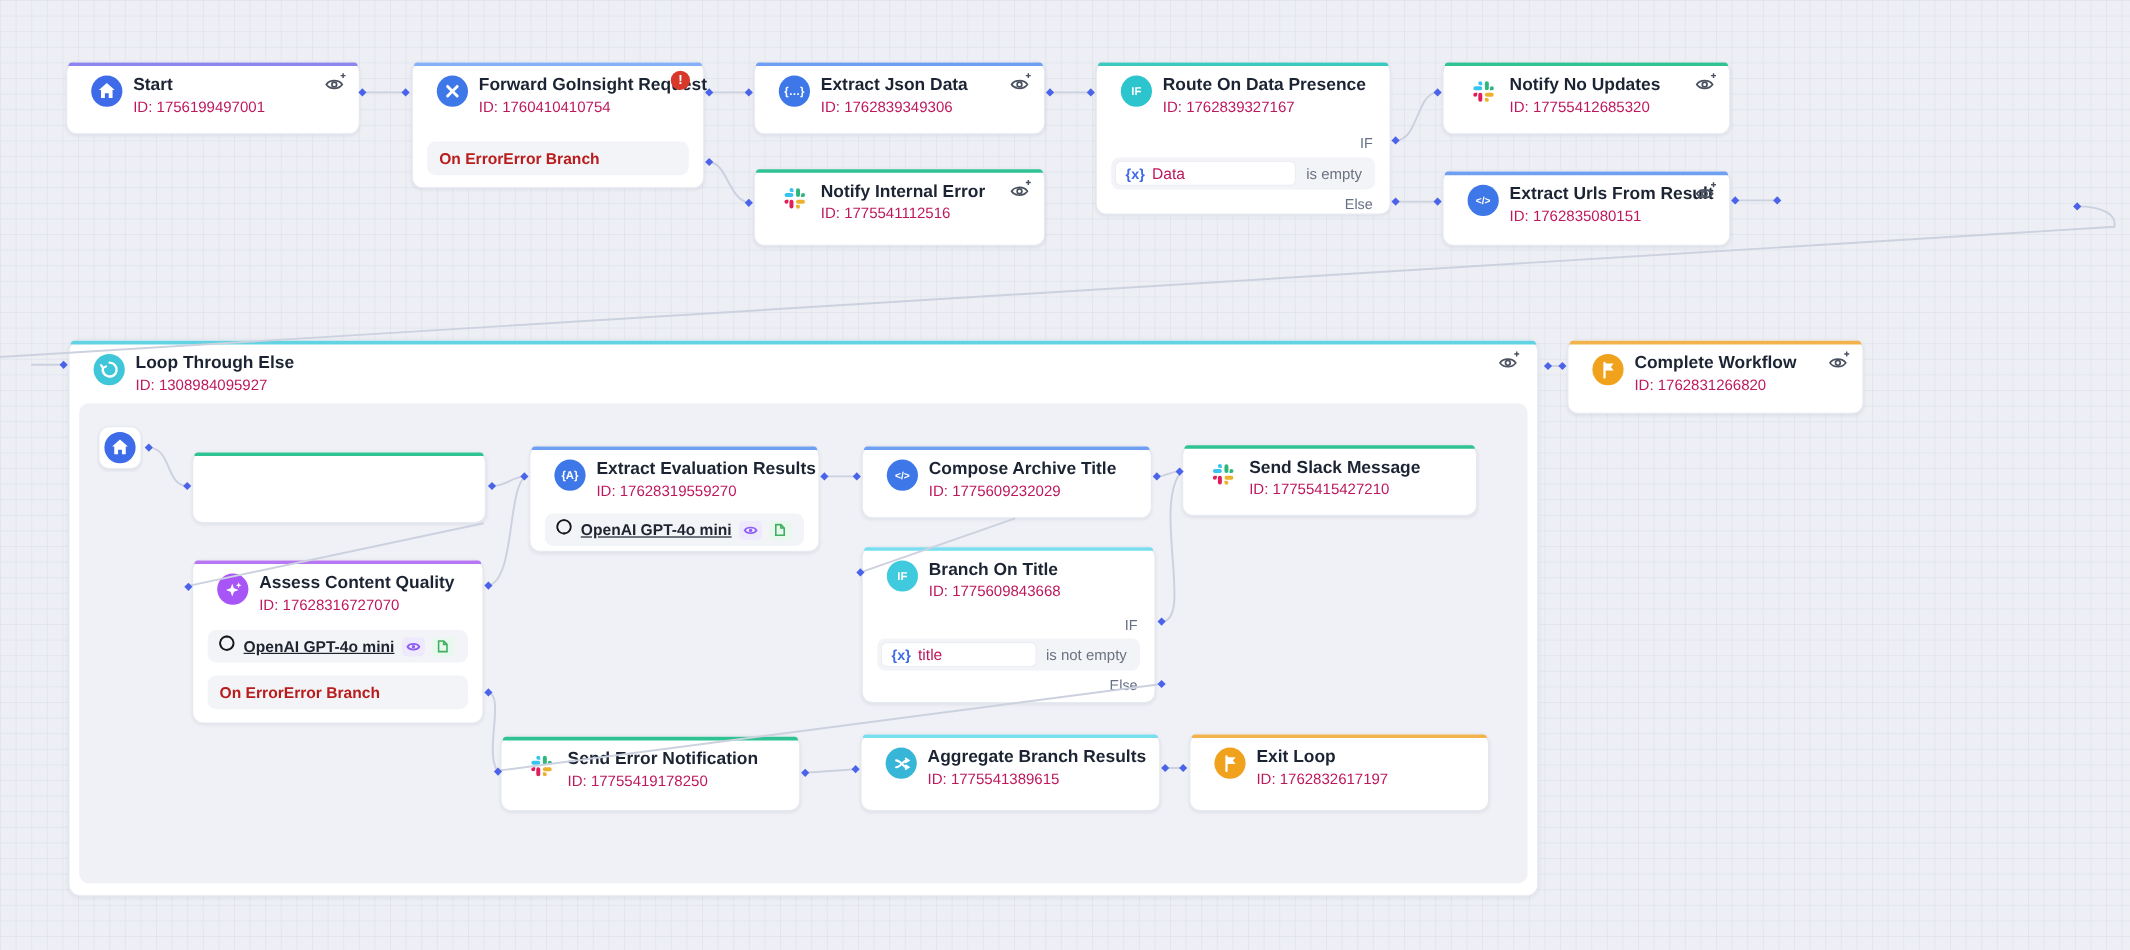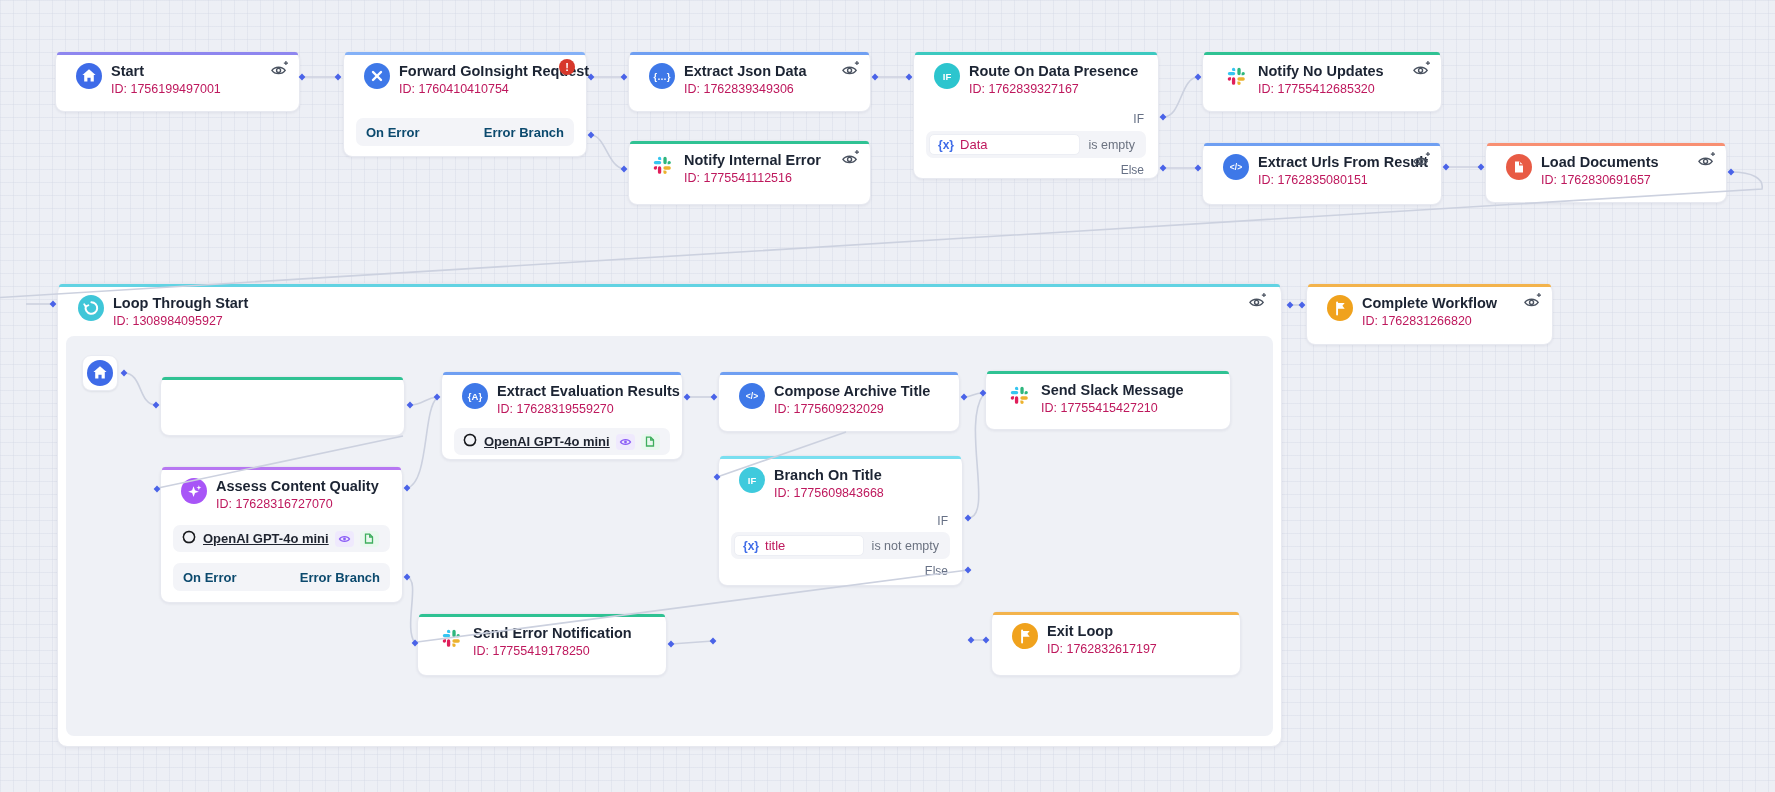--- a/index.html
+++ b/index.html
@@ -24,22 +24,22 @@
   .glyph{color:#fff;font-weight:700;font-size:9.5px;letter-spacing:0;}
   .ncol{min-width:0;}
   .ntitle{font-size:14.5px;font-weight:700;color:#1c2433;line-height:16px;white-space:nowrap;}
   .nid{font-size:12.5px;color:#be185d;margin-top:3px;white-space:nowrap;}
   .eyebtn{position:absolute;top:8px;right:11px;width:18px;height:16px;cursor:pointer;}
   .badge{position:absolute;top:7px;right:11px;width:16px;height:16px;border-radius:50%;
     background:#d7382b;color:#fff;font-size:11px;font-weight:700;display:flex;
     align-items:center;justify-content:center;}
   .grayrow{position:absolute;left:12px;right:12px;background:#f3f4f8;border-radius:7px;
     display:flex;align-items:center;}
-  .footer-row{justify-content:space-between;padding:6px 10px;height:28px;
-    font-size:13px;font-weight:600;color:#0c4a6e;}
+  .footer-row{padding:6px 10px;height:28px;
+    font-size:13px;font-weight:600;color:#b91c1c;}
   .cond-row{height:27px;padding:3px;gap:0;}
   .cond-box{flex:1;background:#fff;border-radius:5px;height:21px;display:flex;
     align-items:center;gap:6px;padding:0 8px;border:1px solid #eceef4;}
   .xtok{color:#3e6be8;font-size:12px;font-weight:700;}
   .cvar{color:#be185d;font-size:13px;}
   .cop{color:#6b7280;font-size:12.5px;padding:0 8px;}
   .plabel{position:absolute;right:14px;font-size:12px;color:#667085;}
   .model-row{height:27px;padding:4px 8px;gap:6px;}
   .mname{font-size:13px;font-weight:600;color:#1f2430;white-space:nowrap;text-decoration:underline;}
   .chip{width:19px;height:16px;border-radius:4px;display:flex;align-items:center;justify-content:center;}
@@ -131,21 +131,21 @@
 
   <div class="loop-node" style="left:57px;top:283px;width:1225px;height:464px">
     <div class="accent" style="background: rgb(98, 211, 227);"></div>
     <div class="head">
       <span class="nicon circle" style="background: rgb(63, 198, 216);">
         <svg width="20" height="20" viewBox="0 0 20 20">
             <use href="#i-loop"></use>
           </svg>
       </span>
       <div class="ncol">
-        <div class="ntitle">Loop Through Start</div>
+        <div class="ntitle">Loop Through Else</div>
         <div class="nid">ID: 1308984095927</div>
       </div>
     </div>
     <span class="eyebtn" style="right:15px">
       <svg width="19" height="17" viewBox="0 0 20 18">
           <use href="#i-eyeplus"></use>
         </svg>
     </span>
     <div class="loop-canvas"></div>
   </div>
@@ -271,37 +271,20 @@
       <div class="ncol">
         <div class="ntitle">Extract Urls From Result</div>
         <div class="nid">ID: 1762835080151</div>
       </div>
     </div>
     <span class="eyebtn"><svg width="19" height="17" viewBox="0 0 20 18">
           <use href="#i-eyeplus"></use>
         </svg></span>
   </div>
 
-  <div class="node" style="left:1485px;top:142px;width:242px;height:61px">
-    <div class="accent" style="background: rgb(248, 143, 114);"></div>
-    <div class="head">
-      <span class="nicon circle" style="background: rgb(232, 91, 69);">
-        <svg width="20" height="20" viewBox="0 0 20 20">
-            <use href="#i-doc-out"></use>
-          </svg>
-      </span>
-      <div class="ncol">
-        <div class="ntitle">Load Documents</div>
-        <div class="nid">ID: 1762830691657</div>
-      </div>
-    </div>
-    <span class="eyebtn"><svg width="19" height="17" viewBox="0 0 20 18">
-          <use href="#i-eyeplus"></use>
-        </svg></span>
-  </div>
 
   <div class="mini-node" style="left:82px;top:355px">
     <span class="nicon circle" style="background: rgb(62, 107, 232);">
       <svg width="20" height="20" viewBox="0 0 20 20">
           <use href="#i-home"></use>
         </svg>
     </span>
   </div>
 
   <div class="node" style="left:160px;top:376px;width:245px;height:60px">
@@ -430,20 +413,34 @@
             <use href="#i-slack"></use>
           </svg>
       </span>
       <div class="ncol">
         <div class="ntitle">Send Error Notification</div>
         <div class="nid">ID: 17755419178250</div>
       </div>
     </div>
   </div>
 
+  <div class="node" style="left:717px;top:611px;width:250px;height:65px">
+    <div class="accent" style="background: rgb(121, 223, 240);"></div>
+    <div class="head">
+      <span class="nicon circle" style="background: rgb(56, 182, 216);">
+        <svg width="19" height="19" viewBox="0 0 20 20">
+            <use href="#i-merge"></use>
+          </svg>
+      </span>
+      <div class="ncol">
+        <div class="ntitle">Aggregate Branch Results</div>
+        <div class="nid">ID: 1775541389615</div>
+      </div>
+    </div>
+  </div>
 
   <div class="node" style="left:991px;top:611px;width:250px;height:65px">
     <div class="accent" style="background: rgb(243, 179, 76);"></div>
     <div class="head">
       <span class="nicon circle" style="background: rgb(240, 162, 29);">
         <svg width="19" height="19" viewBox="0 0 20 20">
             <use href="#i-flag"></use>
           </svg>
       </span>
       <div class="ncol">

